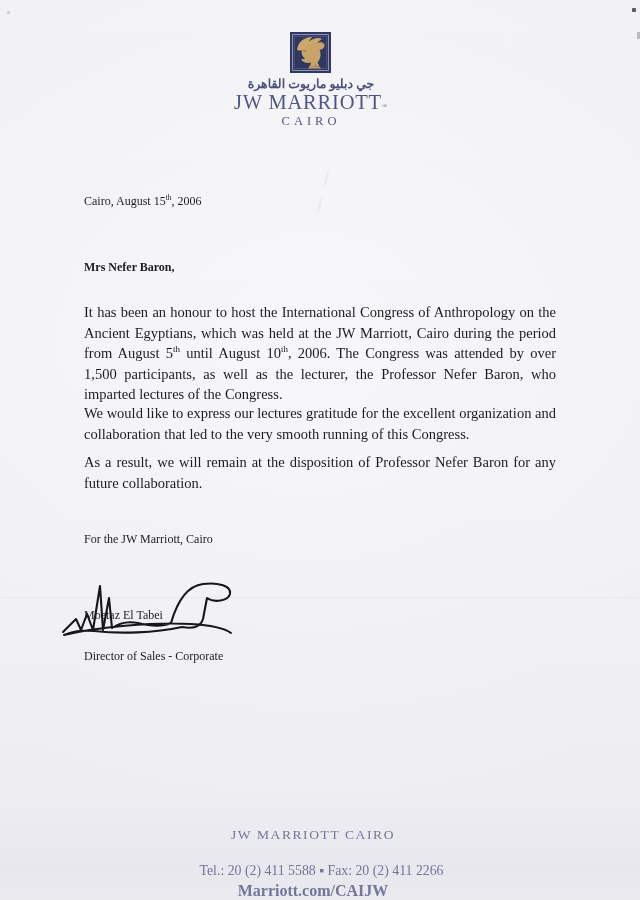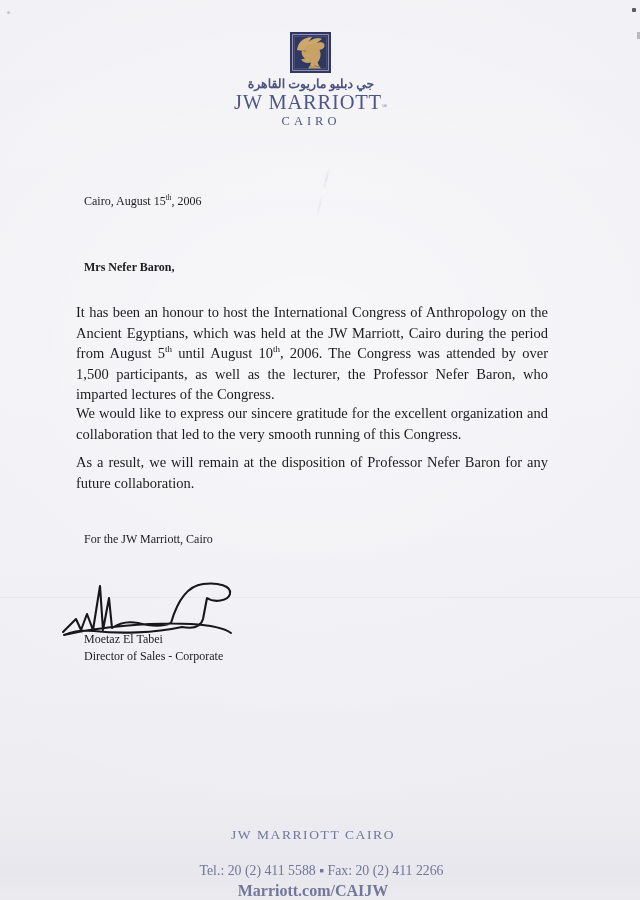--- a/index.html
+++ b/index.html
@@ -77,33 +77,33 @@
     left: 0; right: 0; top: 114px;
     font-size: 12.5px;
     color: #4f5687;
     letter-spacing: 4px;
   }
 
   
   .line { position: absolute; left: 84px; width: 472px; font-size: 12px; }
   .date-line   { top: 194px; }
   .salutation  { top: 260px; font-weight: 700; }
-  .para { position: absolute; left: 76px; width: 472px; font-size: 14.5px; line-height: 20.5px; text-align: justify; margin: 0; }
+  .para { position: absolute; left: 84px; width: 472px; font-size: 14.5px; line-height: 20.5px; text-align: justify; margin: 0; }
   .para-1 { top: 302px; }
   .para-2 { top: 403px; }
   .para-3 { top: 452px; }
   .closing { top: 532px; }
   sup { font-size: 0.62em; line-height: 0; vertical-align: super; }
 
   .signature {
     position: absolute;
     left: 56px; top: 578px;
     width: 190px; height: 60px;
   }
-  .signer-name  { top: 632px; }
+  .signer-name  { top: 608px; }
   .signer-title { top: 649px; }
 
   
   .footer {
     position: absolute;
     left: 0; right: 14px; top: 0; height: 900px;
     text-align: center;
     color: #72769a;
     pointer-events: none;
     margin-top: 16px;
@@ -139,21 +139,21 @@
     <div class="arabic-line">جي دبليو ماريوت القاهرة</div>
     <div class="brand-line"><span>JW MARRIOTT</span><span class="brand-regmark">®</span></div>
     <div class="city-line">CAIRO</div>
   </header>
 
   <main>
     <div class="line date-line"><span>Cairo, August 15</span><sup>th</sup><span>, 2006</span></div>
     <div class="line salutation">Mrs Nefer Baron,</div>
 
     <p class="para para-1"><span>It has been an honour to host the International Congress of Anthropology on the Ancient Egyptians, which was held at the JW Marriott, Cairo during the period from August 5</span><sup>th</sup><span> until August 10</span><sup>th</sup><span>, 2006. The Congress was attended by over 1,500 participants, as well as the lecturer, the Professor Nefer Baron, who imparted lectures of the Congress.</span></p>
-    <p class="para para-2"><span>We would like to express our sincere gratitude for the excellent organization and collaboration that led to the very smooth running of this Congress.</span></p>
+    <p class="para para-2"><span>We would like to express our lectures gratitude for the excellent organization and collaboration that led to the very smooth running of this Congress.</span></p>
     <p class="para para-3"><span>As a result, we will remain at the disposition of Professor Nefer Baron for any future collaboration.</span></p>
 
     <div class="line closing">For the JW Marriott, Cairo</div>
 
     <svg class="signature" viewBox="0 0 190 60" aria-hidden="true">
       <path d="M7 54 L20 41 L25 52 L31 36 L37 52 L44 8 L47 52 L53 20 L56 50
                C63 45 72 43 82 45 C94 48 106 49 115 45
                C121 24 131 8 147 6 C162 4 176 8 174 16 C172 23 158 25 151 20
                L147 41 C145 49 137 51 126 49
                C98 55 64 56 38 53 C28 52 16 54 8 57

